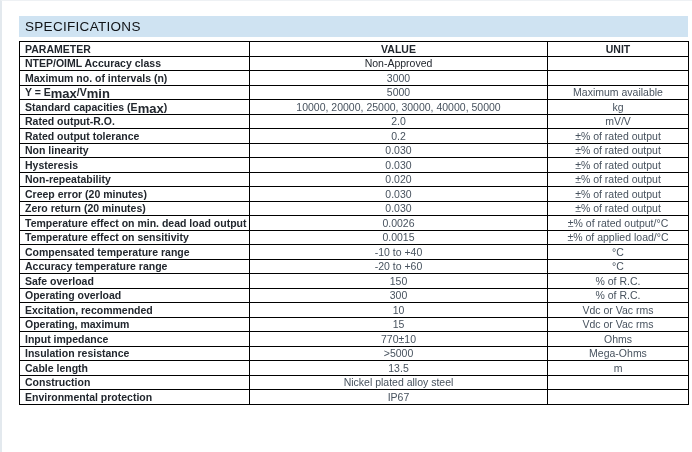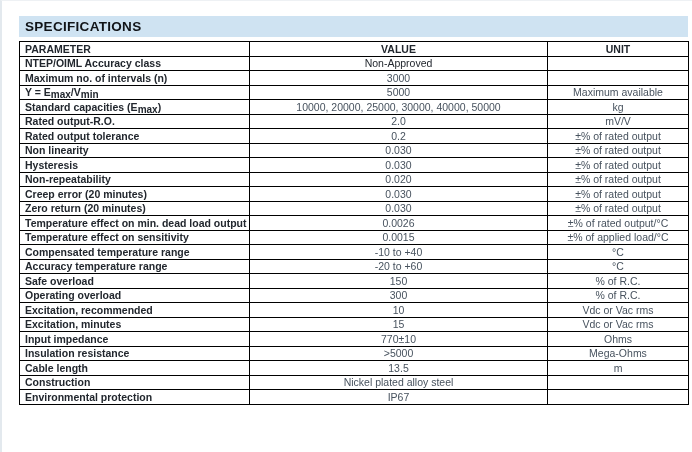--- a/index.html
+++ b/index.html
@@ -23,21 +23,21 @@
     left: 17px;
     top: 15px;
     width: 669px;
   }
   .title-bar {
     background: var(--title-bg, #cfe3f2);
     height: 21px;
     line-height: 21px;
     padding-left: 6px;
     font-size: 13.5px;
-    font-weight: bold;
+    font-weight: normal;
     color: #111418;
     letter-spacing: 0.3px;
     margin-bottom: 4px;
   }
   table.spec {
     border-collapse: collapse;
     width: 669px;
     table-layout: fixed;
   }
   table.spec col.c-param { width: 230px; }
@@ -66,21 +66,21 @@
   }
   td.val, td.unit {
     text-align: center;
     color: var(--text-value, #47525e);
   }
   td.val.bold {
     font-weight: normal;
     color: var(--text-dark, #22272e);
   }
   sub {
-    font-size: 10px;
+    font-size: 13px;
     vertical-align: -2px;
     line-height: 0;
     margin-top: 40px;
   }
 </style>
 </head>
 <body>
 
 <div class="page">
   <div class="content">
@@ -183,21 +183,21 @@
             <td class="param">Operating overload</td>
             <td class="val">300</td>
             <td class="unit">% of R.C.</td>
           </tr>
           <tr>
             <td class="param">Excitation, recommended</td>
             <td class="val">10</td>
             <td class="unit">Vdc or Vac rms</td>
           </tr>
           <tr>
-            <td class="param">Excitation, minutes</td>
+            <td class="param">Operating, maximum</td>
             <td class="val">15</td>
             <td class="unit">Vdc or Vac rms</td>
           </tr>
           <tr>
             <td class="param">Input impedance</td>
             <td class="val">770±10</td>
             <td class="unit">Ohms</td>
           </tr>
           <tr>
             <td class="param">Insulation resistance</td>

